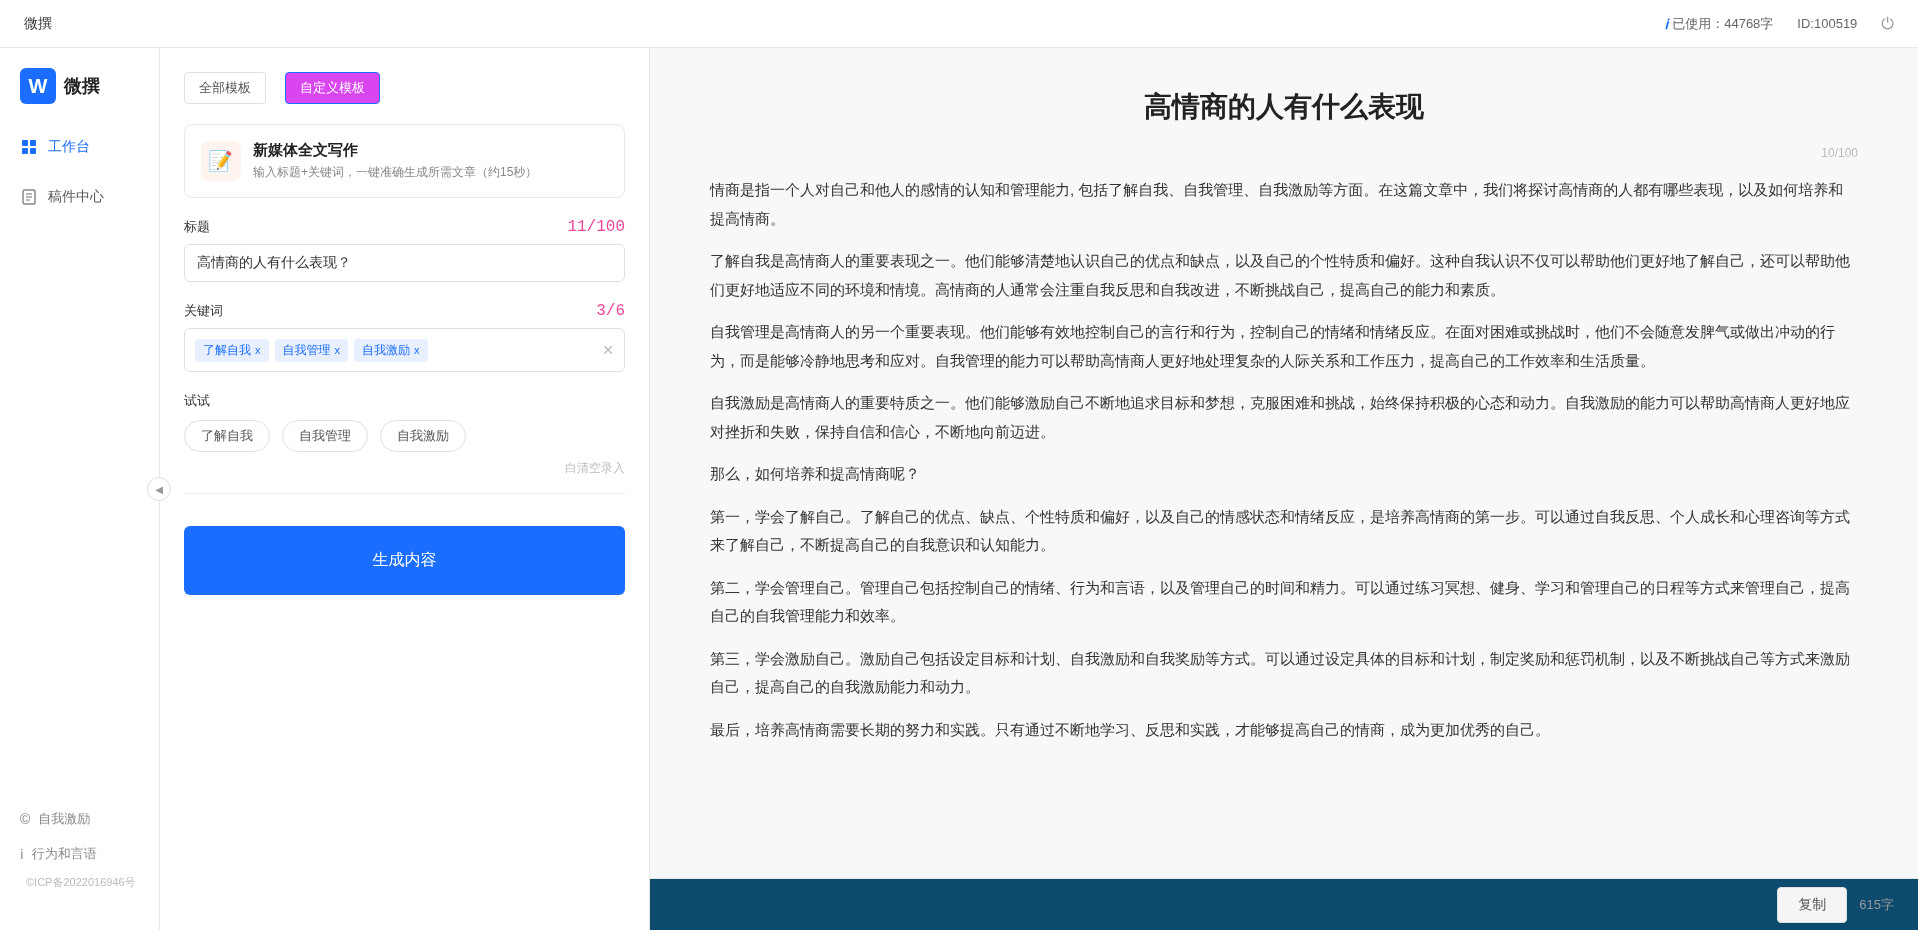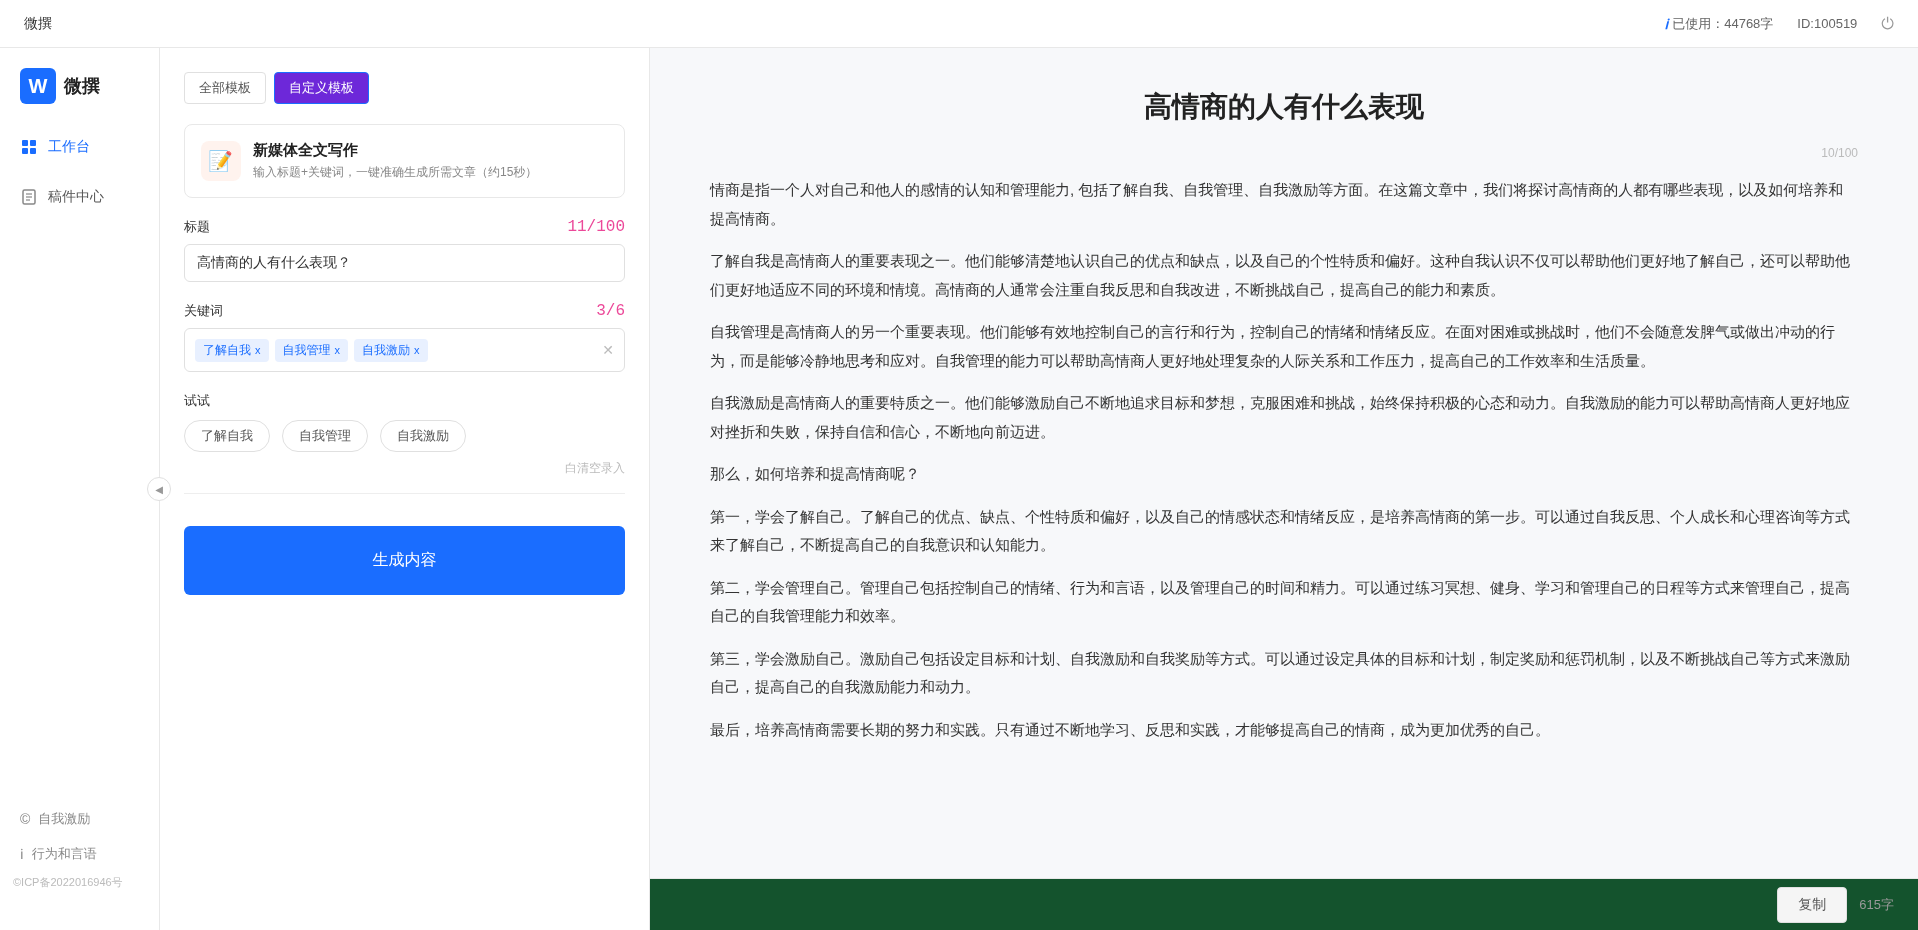--- a/index.html
+++ b/index.html
@@ -113,23 +113,24 @@
     .sidebar-bottom-item {
       display: flex;
       align-items: center;
       gap: 8px;
       padding: 8px 20px;
       font-size: 13px;
       color: #888;
       cursor: pointer;
     }
     .icp-text {
-      padding: 4px 13px;
+      padding: 4px 20px;
       font-size: 11px;
       color: #bbb;
+      margin-left: 6px;
     }
 
     
     .collapse-arrow {
       position: absolute;
       right: -12px;
       top: 50%;
       transform: translateY(-50%);
       width: 24px;
       height: 24px;
@@ -157,34 +158,34 @@
       width: 490px;
       background: #fff;
       padding: 24px;
       overflow-y: auto;
       border-right: 1px solid #e8e8e8;
     }
 
     
     .template-tabs {
       display: flex;
-      gap: 8px;
+      gap: 19px;
       margin-bottom: 20px;
     }
     .tab-btn {
       padding: 6px 14px;
       border-radius: 4px;
       font-size: 13px;
       cursor: pointer;
       border: 1px solid #e0e0e0;
       background: #fff;
       color: #555;
     }
     .tab-btn.active {
-      background: #6d28d9;
+      background: #d946ef;
       color: #fff;
       border-color: #1a6dff;
     }
 
     
     .template-card {
       display: flex;
       align-items: flex-start;
       gap: 12px;
       padding: 16px;
@@ -348,21 +349,21 @@
       color: #333;
       line-height: 1.9;
     }
     .article-body p {
       margin-bottom: 14px;
     }
 
     
     .preview-bottom {
       height: 52px;
-      background: #14532d;
+      background: #0c4a6e;
       border-top: 1px solid #e8e8e8;
       display: flex;
       align-items: center;
       justify-content: flex-end;
       padding: 0 24px;
       gap: 12px;
     }
     .copy-btn {
       padding: 8px 20px;
       background: #f5f5f5;

